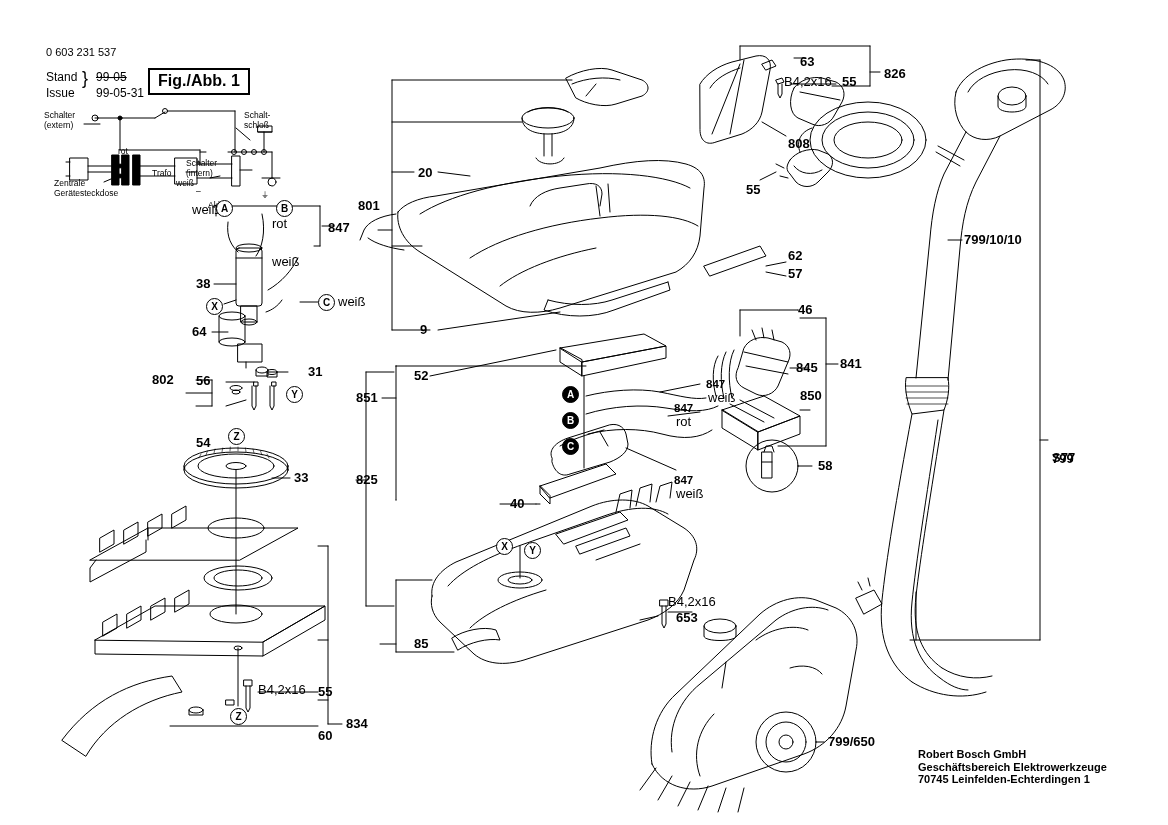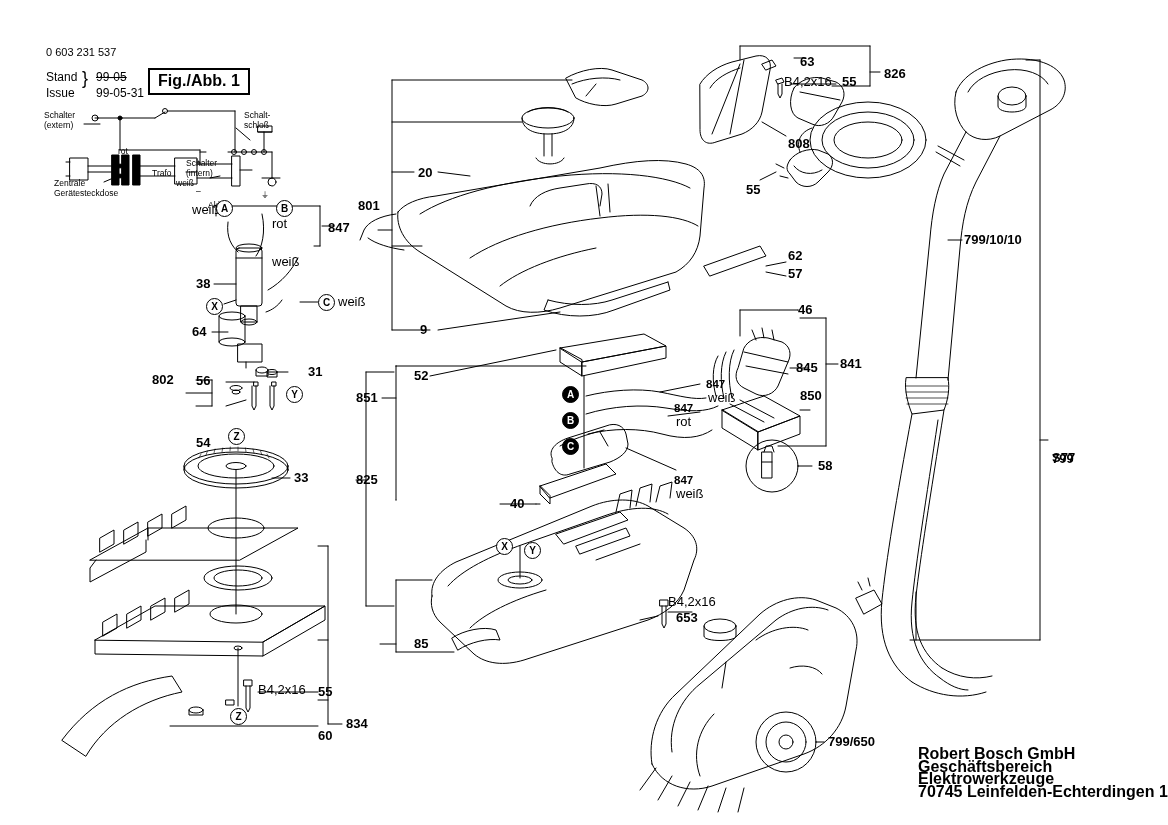--- a/index.html
+++ b/index.html
@@ -9,21 +9,21 @@
   .txt{font-size:11px;line-height:12px;white-space:pre;}
   .small{font-size:13px;line-height:11px;}
   .tiny{font-size:8.5px;line-height:10px;}
   .num{font-size:13px;font-weight:bold;}
   .num-sm{font-size:11.5px;font-weight:bold;}
   .figbox{border:2px solid #000;padding:2px 8px 3px 8px;font-size:16px;font-weight:bold;background:#fff;}
   .hdr{font-size:12px;}
   svg{position:absolute;left:0;top:0;}
   .circlabel{border:1.5px solid #000;border-radius:50%;width:15px;height:15px;display:flex;align-items:center;justify-content:center;font-size:10px;font-weight:bold;background:#fff;}
   .circlabel.filled{background:#000;color:#fff;border-color:#000;}
-  .company{font-size:16px;line-height:12.5px;}
+  .company{font-size:11px;line-height:12.5px;}
   .rtxt{font-size:10.5px;line-height:12.5px;}
 </style>
 </head>
 <body>
 
 <div id="sheet">
 
   <svg width="1168" height="825" viewBox="0 0 1168 825">
     <g fill="none" stroke="#000" stroke-width="1" stroke-linecap="round" stroke-linejoin="round">
 

